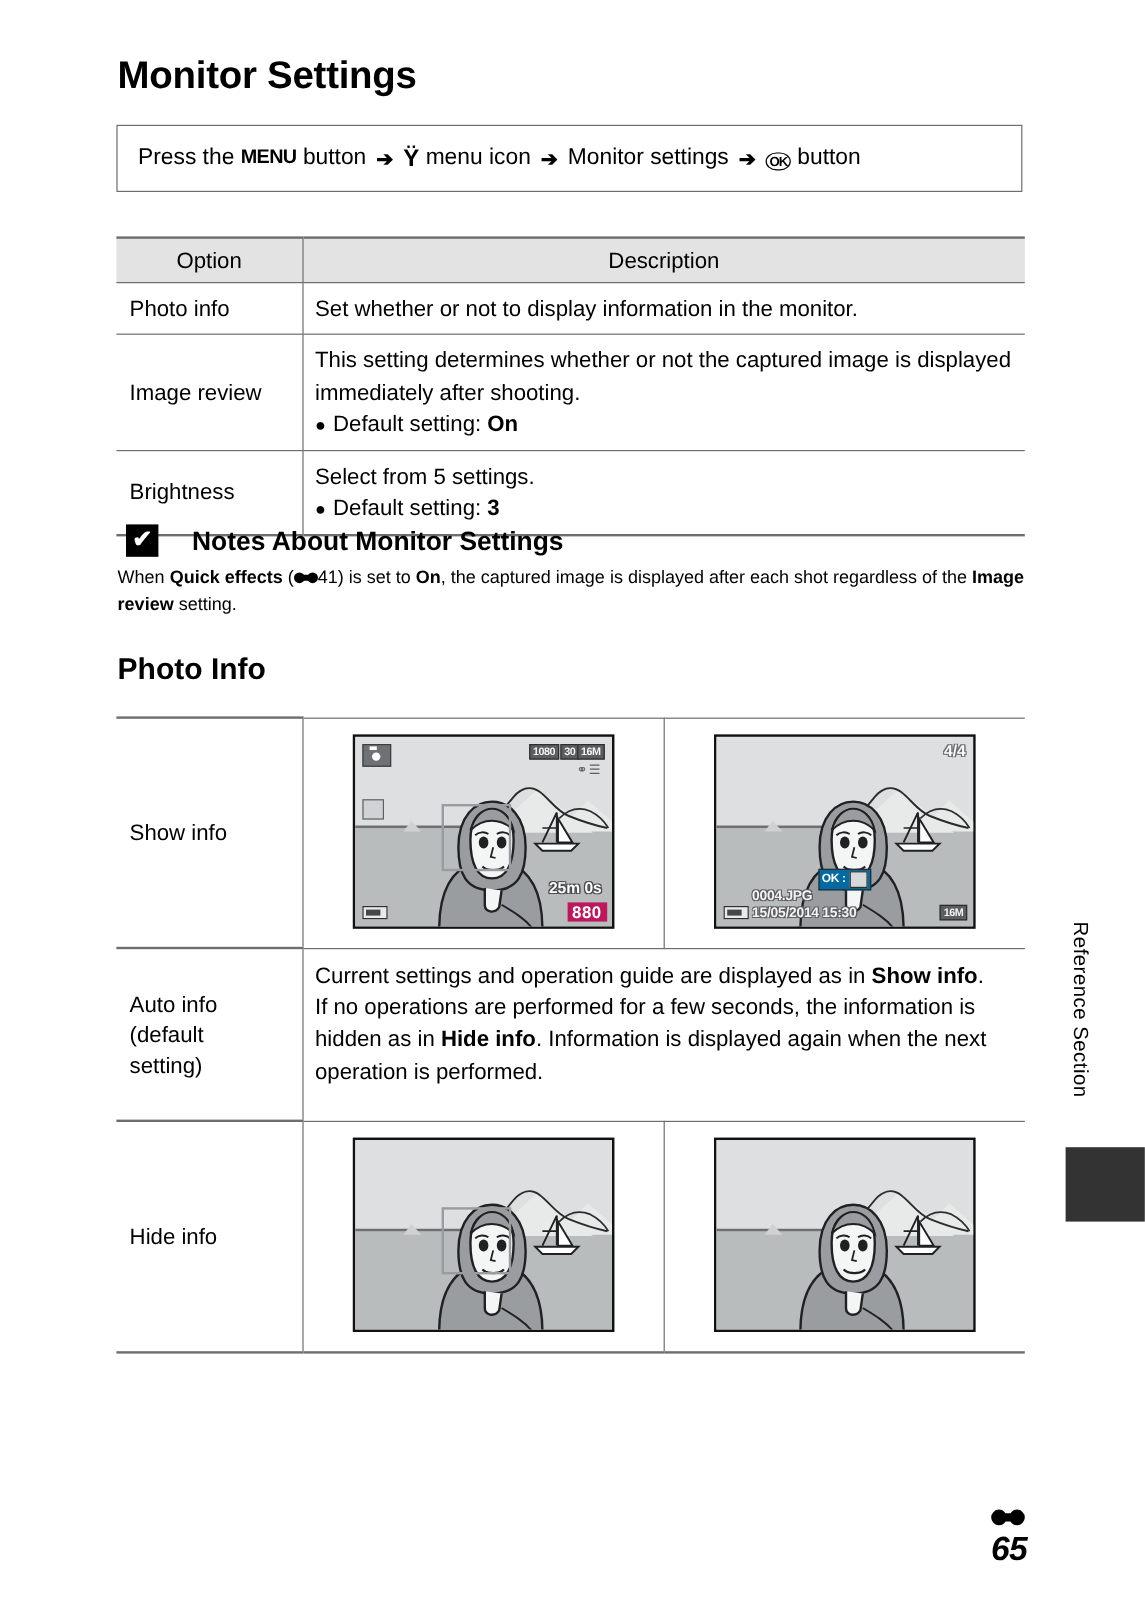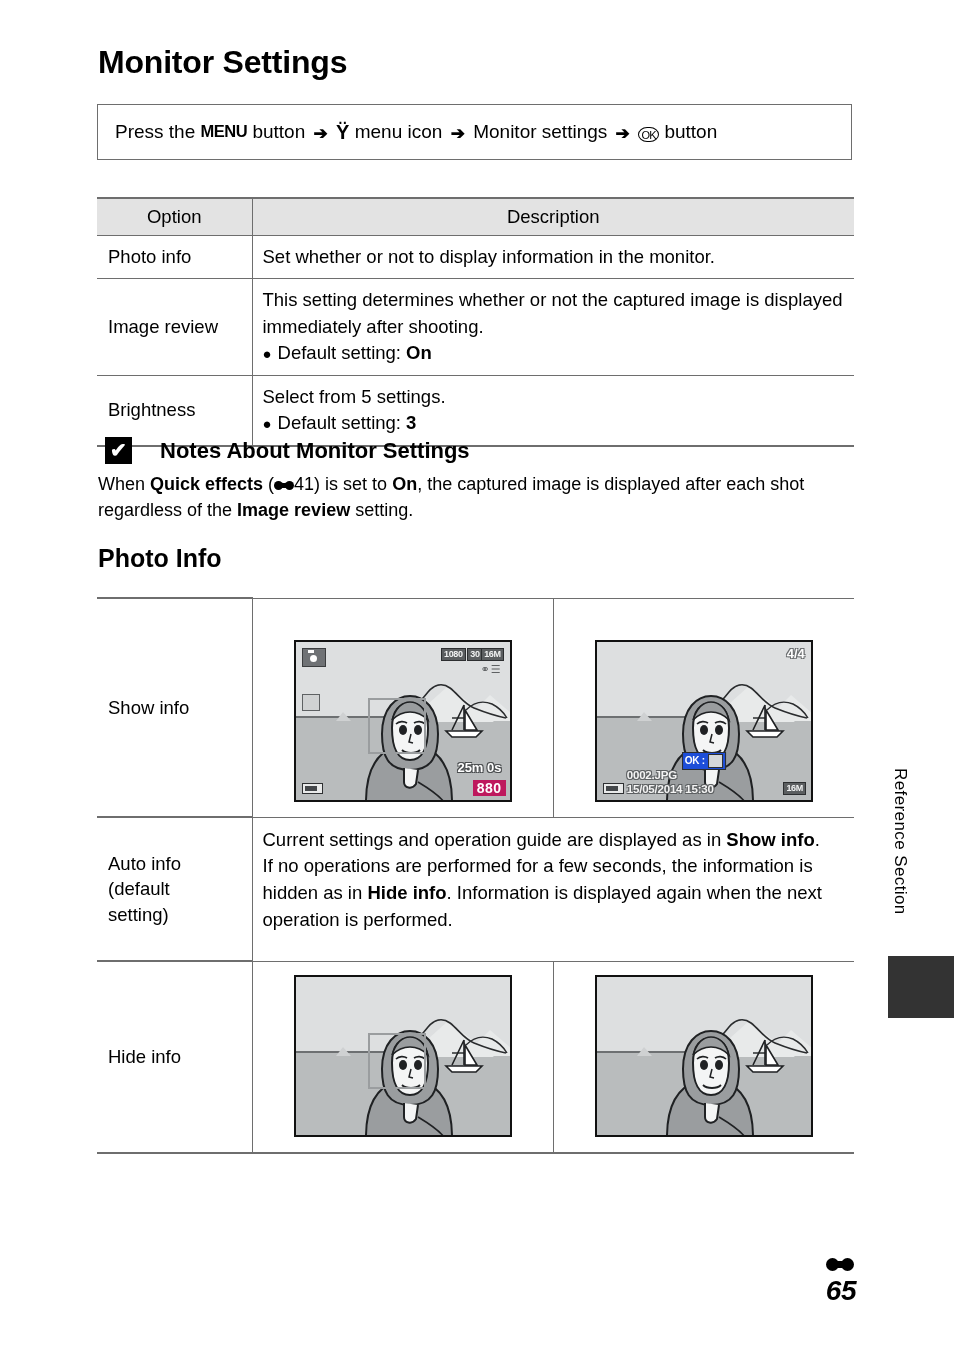--- a/index.html
+++ b/index.html
@@ -63,21 +63,21 @@
     font-size: 20px;
     vertical-align: -1px;
   }
   .ok-glyph {
     display: inline-block;
     width: 21px;
     height: 15px;
     border: 1.8px solid #000;
     border-radius: 11px/9px;
     font-size: 11px;
-    font-weight: normal;
+    font-weight: bold;
     line-height: 14px;
     text-align: center;
     letter-spacing: -0.8px;
     vertical-align: -1px;
     box-sizing: border-box;
   }
 
   
   .doc-table {
     position: absolute;
@@ -147,21 +147,21 @@
   .note-title {
     font-size: 22px;
     font-weight: bold;
     margin-left: 16px;
   }
   .note-body {
     position: absolute;
     left: 98px;
     top: 471px;
     width: 756px;
-    font-size: 18px;
+    font-size: 15px;
     line-height: 1.46;
   }
 
   
   .ref-sym {
     display: inline-block;
     width: 20px;
     height: 12px;
     position: relative;
     vertical-align: -1px;
@@ -238,21 +238,21 @@
 
   
   .lcd {
     position: relative;
     display: inline-block;
     background: #d9dbdc;
     border: 2px solid #111;
     box-sizing: border-box;
     overflow: hidden;
   }
-  .lcd.show   { width: 218px; height: 162px; margin-top: 28px; }
+  .lcd.show   { width: 218px; height: 162px; }
   .lcd.hide   { width: 218px; height: 162px; }
   .lcd .sky {
     position: absolute; left: 0; right: 0; top: 0; height: 47%;
     background: #dddfe0;
   }
   .lcd .sea {
     position: absolute; left: 0; right: 0; top: 47%; bottom: 0;
     background: #b9bcbd;
   }
   .lcd .horizon {
@@ -396,21 +396,21 @@
     font-size: 11.5px;
     font-weight: bold;
     letter-spacing: -0.2px;
     text-shadow: 1px 1px 0 #5c5f61, -1px 1px 0 #5c5f61, 1px -1px 0 #5c5f61, -1px -1px 0 #5c5f61;
   }
   .osd-okguide {
     left: 50%; transform: translateX(-50%);
     bottom: 30px;
     display: flex;
     align-items: center;
-    background: #1d4ed8;
+    background: #0369a1;
     border: 1px solid #2b2d2f;
     padding: 1px 2px;
     color: #fff;
     font-size: 10px;
     font-weight: bold;
     letter-spacing: -0.3px;
   }
   .osd-okguide .pen2 {
     width: 13px; height: 12px;
     background: #d6d8d9;
@@ -608,21 +608,21 @@
           <ellipse cx="70" cy="40" rx="4" ry="5" fill="#1f2123"></ellipse>
           <path d="M48 34 C51 31 56 31 59 33" stroke="#1f2123" stroke-width="1.6" fill="none"></path>
           <path d="M66 33 C69 31 74 31 77 34" stroke="#1f2123" stroke-width="1.6" fill="none"></path>
           <path d="M63 44 L61 52 L65 53" stroke="#1f2123" stroke-width="1.5" fill="none"></path>
           <path d="M54 60 C58 64 68 64 72 60" stroke="#1f2123" stroke-width="1.8" fill="none"></path>
           <path d="M56 78 L56 92 C56 98 64 100 68 94 L70 80" fill="#f4f5f5" stroke="#1f2123" stroke-width="2"></path>
           <path d="M70 92 C80 98 90 104 96 112" stroke="#1f2123" stroke-width="1.6" fill="none"></path>
         </svg>
         <div class="osd osd-frameno">4/4</div>
         <div class="osd osd-battery"></div>
-        <div class="osd osd-filename">0002.JPG</div>
+        <div class="osd osd-filename">0004.JPG</div>
         <div class="osd osd-datetime">15/05/2014 15:30</div>
         <div class="osd osd-okguide">
           <span>OK :</span>
           <span class="pen2"></span>
         </div>
         <div class="osd osd-box osd-16m-pb">16M</div>
       </div>
     </td>
   </tr>
 

